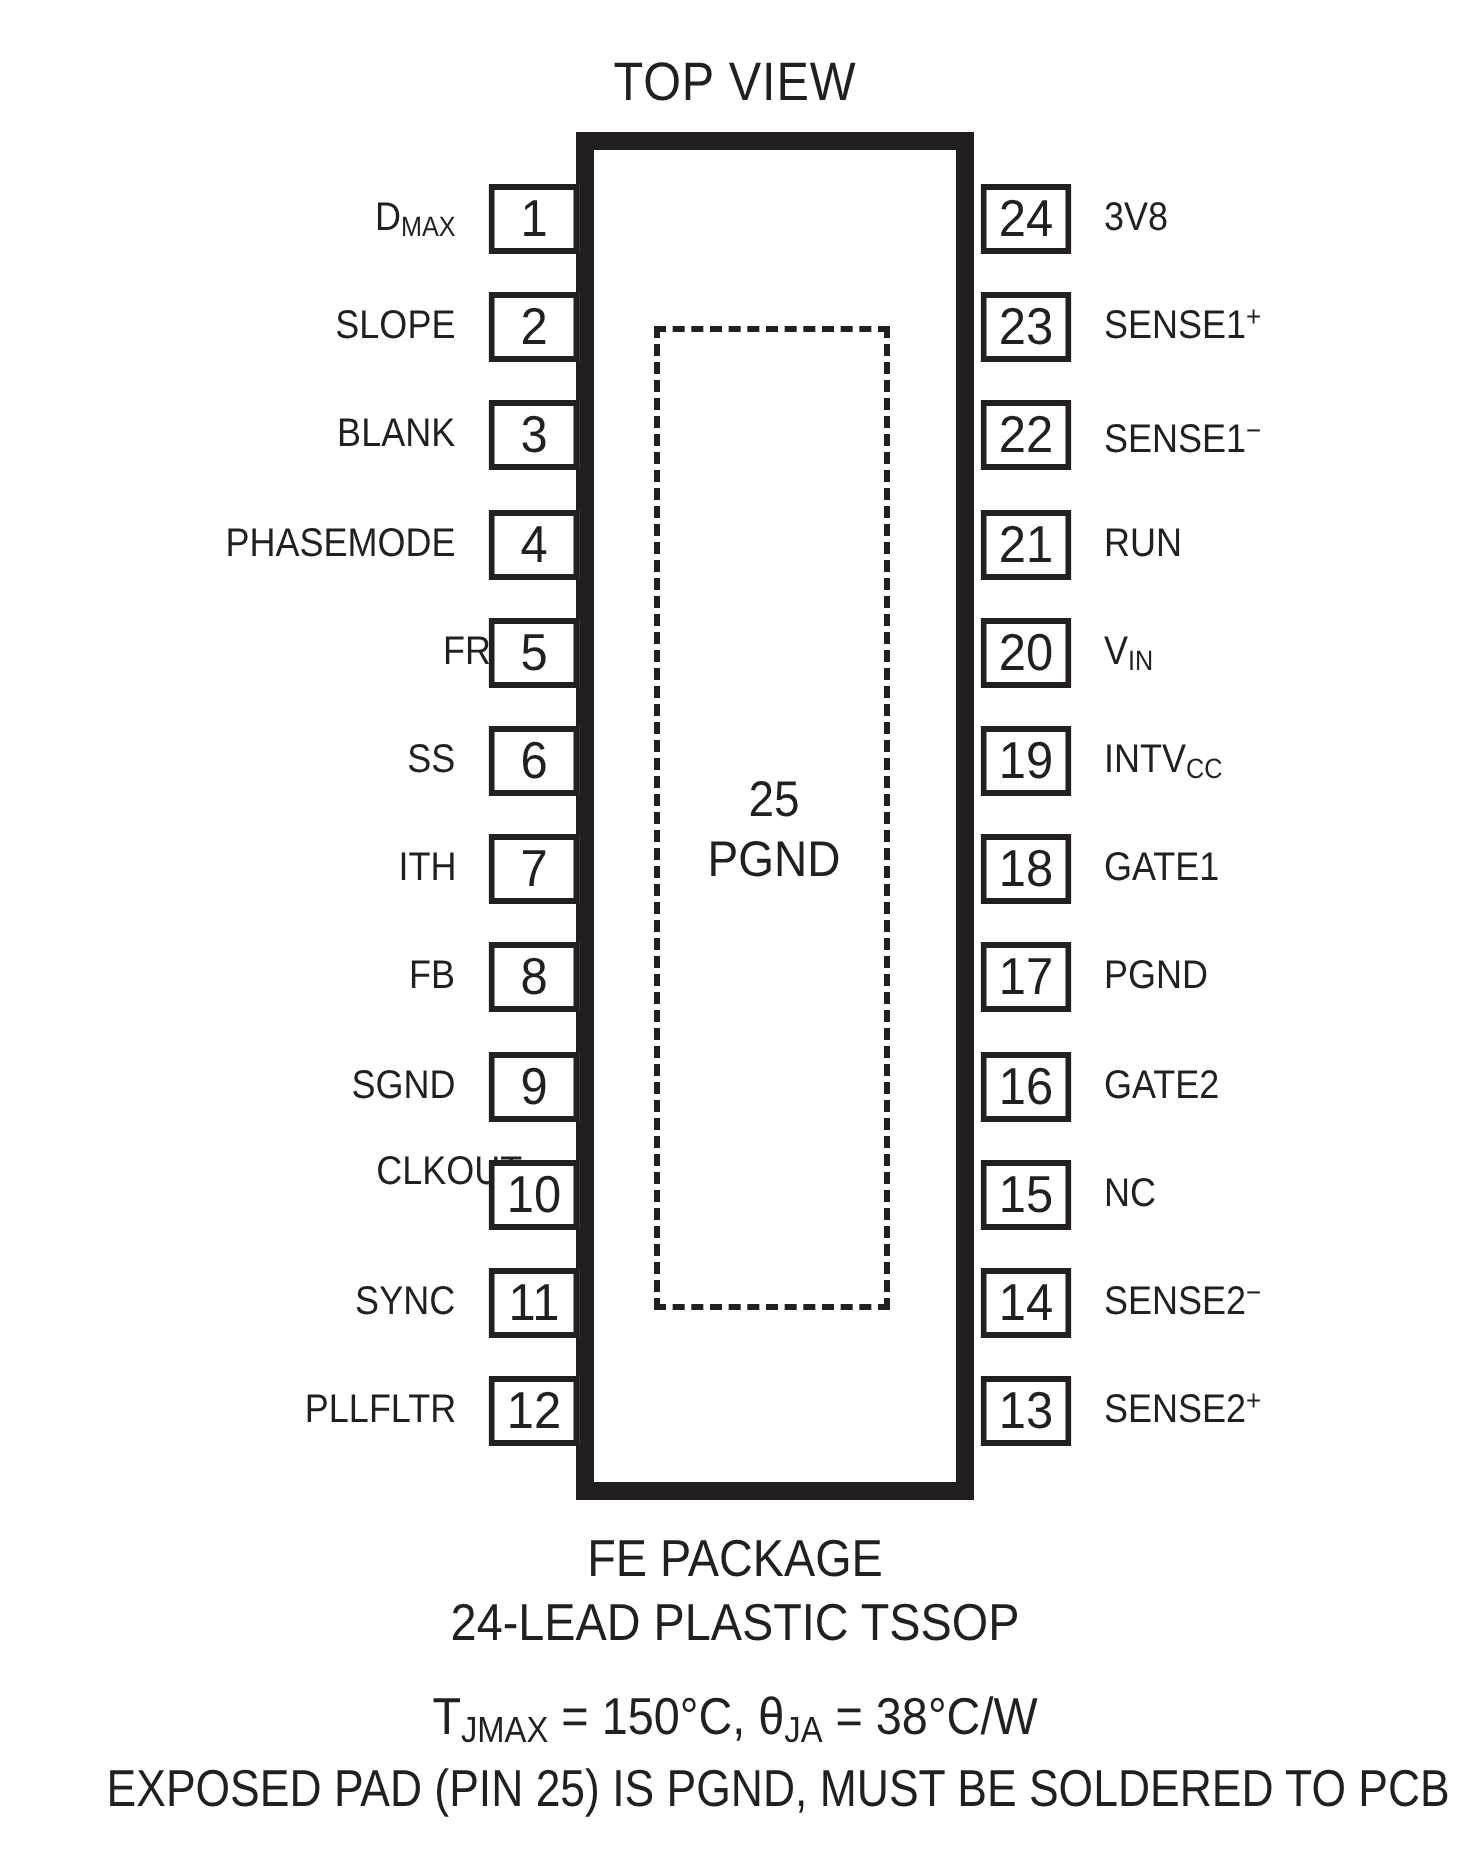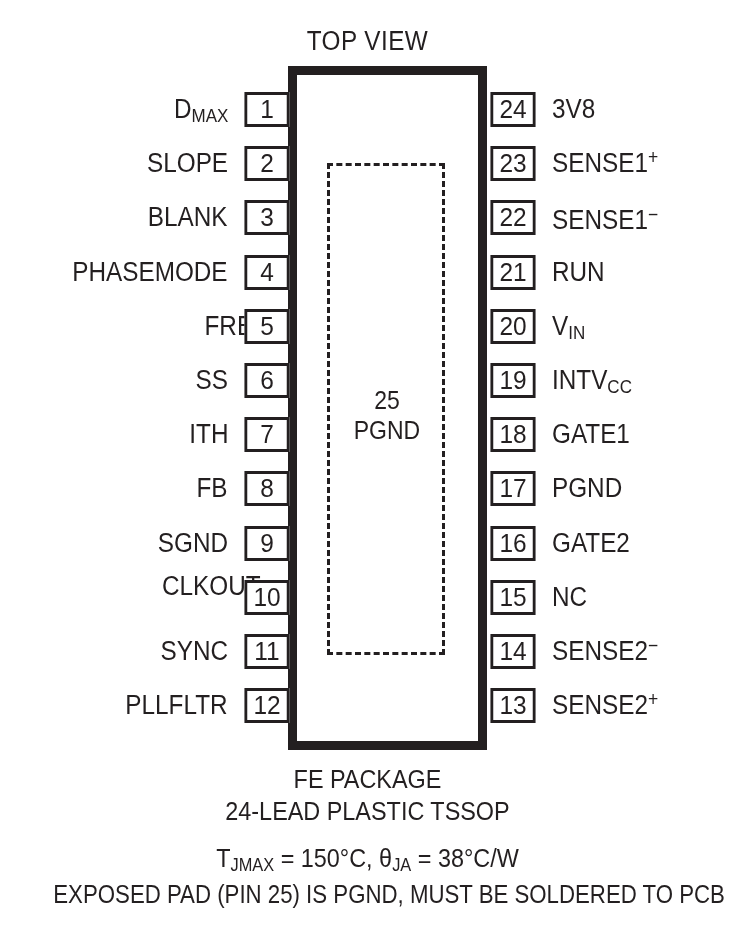--- a/index.html
+++ b/index.html
@@ -89,21 +89,21 @@
     z-index: 6;
     transform: scaleX(0.94);
     transform-origin: center center;
   }
   .pin-box.left  { left: 243px; width: 48px; }
   .pin-box.right { left: 489px; width: 48px; }
 
   
   .pin-label {
     position: absolute;
-    font-size: 27px;
+    font-size: 20px;
     line-height: 35px;
     white-space: nowrap;
     z-index: 2;
   }
   .pin-label.left {
     left: 0;
     width: 228px;
     text-align: right;
   }
   .pin-label.right {

